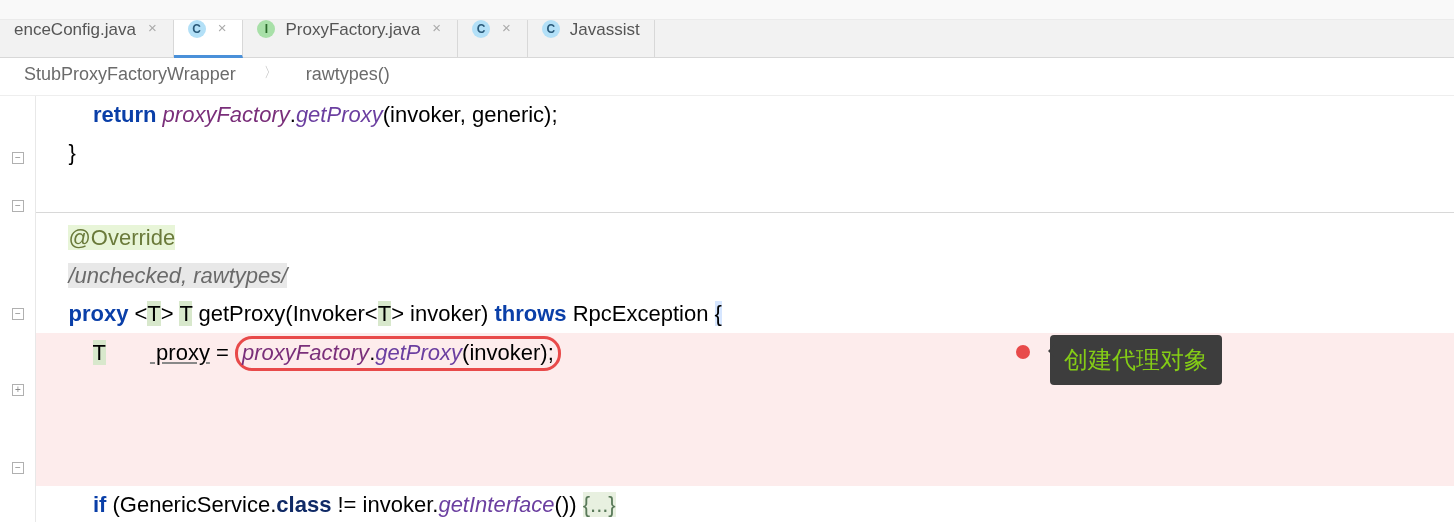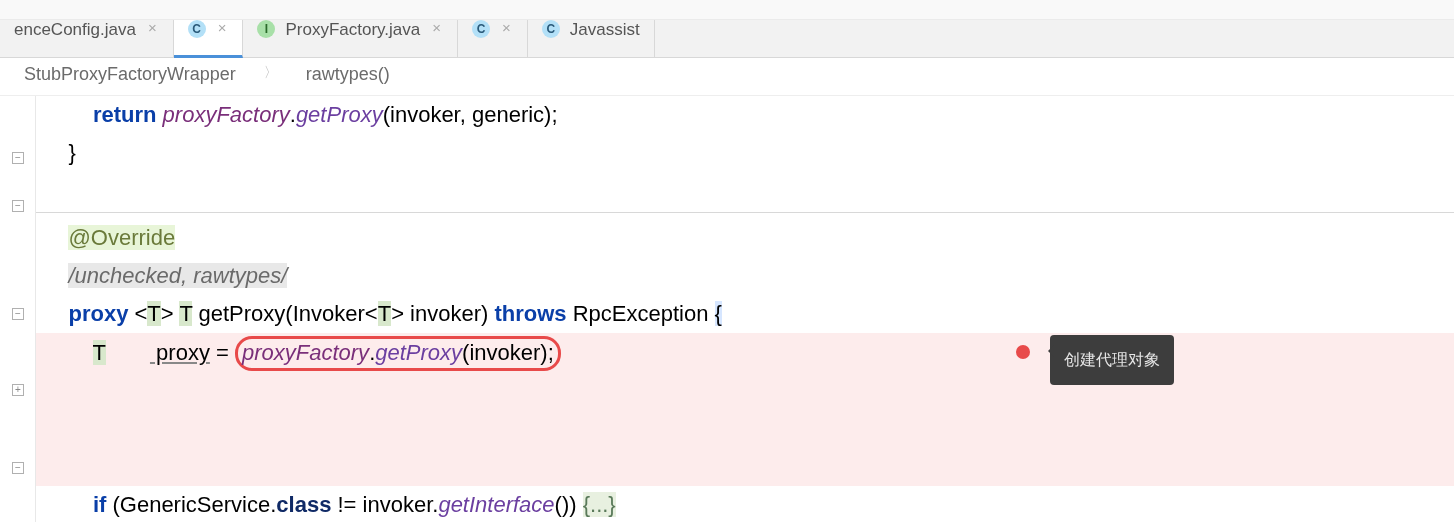--- a/index.html
+++ b/index.html
@@ -145,22 +145,22 @@
       position: absolute;
       width: 14px;
       height: 14px;
       background: #e84a4a;
       border-radius: 50%;
       top: 12px;
     }
     .dark-tooltip {
       position: absolute;
       background: #3d3d3d;
-      color: #e5e5e5;
-      font-size: 16px;
+      color: #84cc16;
+      font-size: 24px;
       padding: 6px 14px;
       border-radius: 4px;
       top: 2px;
     }
     .dark-tooltip::before {
       content: "";
       position: absolute;
       left: -8px;
       top: 10px;
       border: 6px solid transparent;

